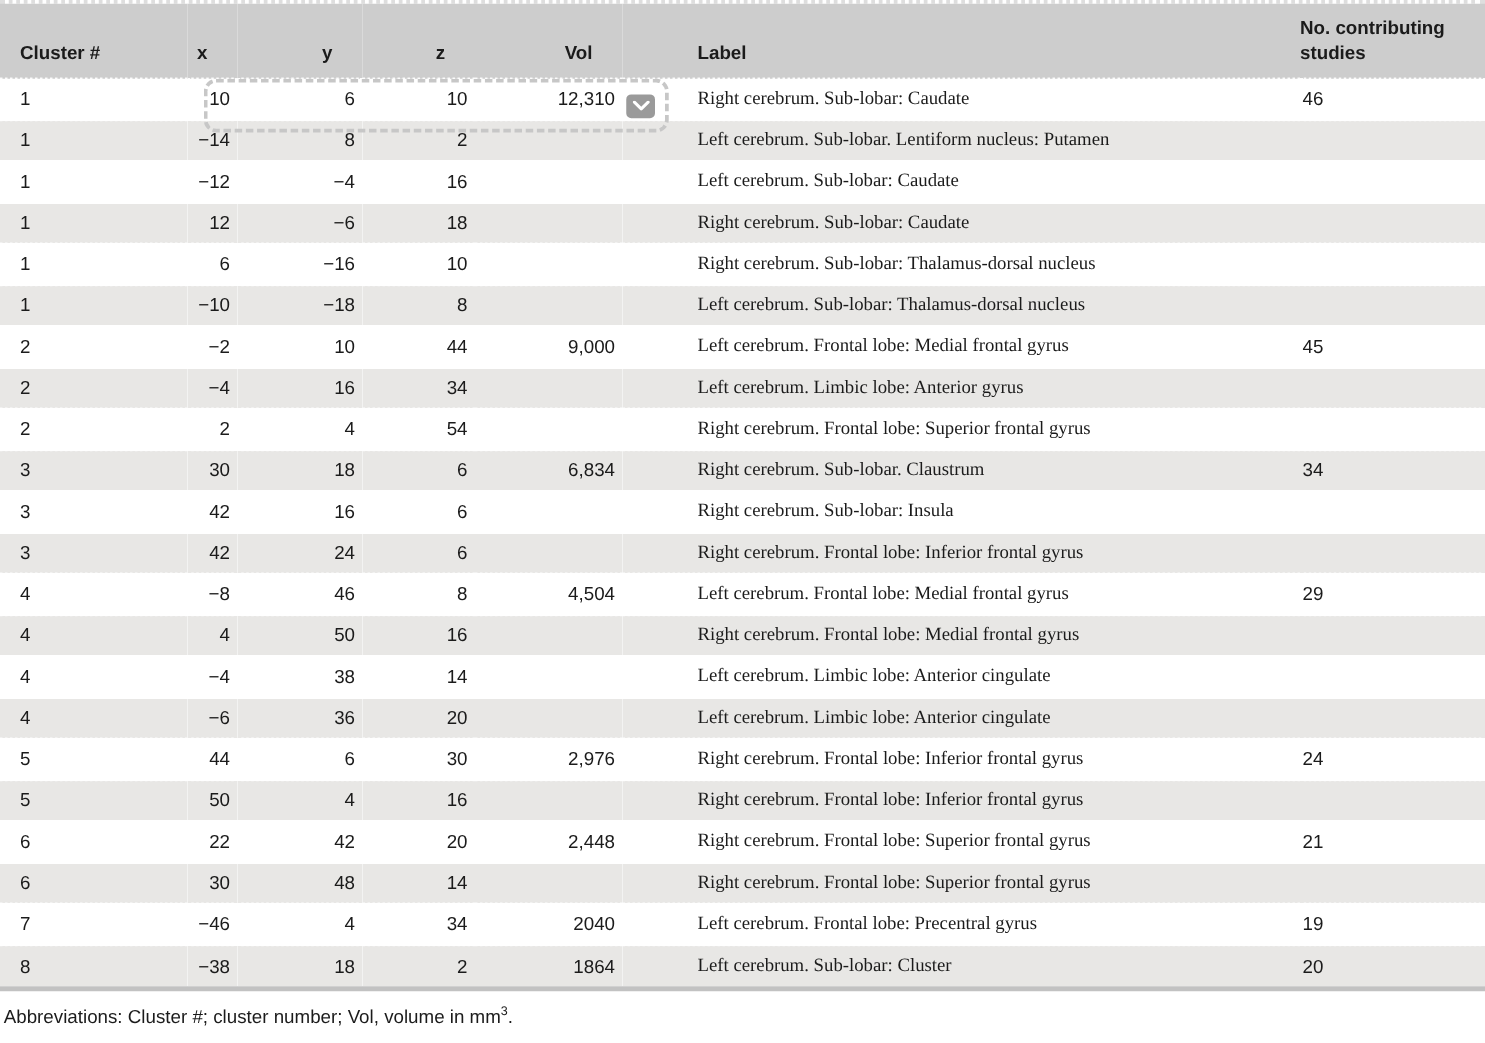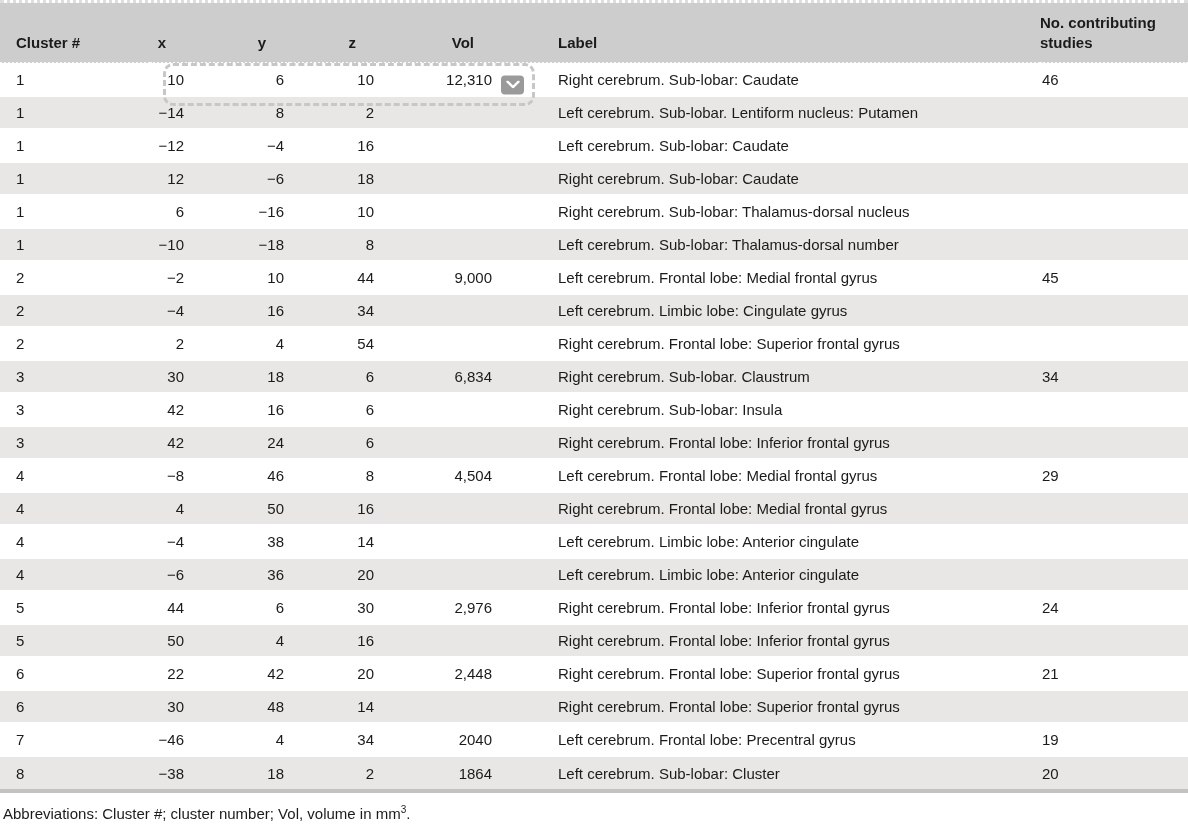--- a/index.html
+++ b/index.html
@@ -56,21 +56,21 @@
     padding:0;
     vertical-align:middle;
     font-size:15px;
     white-space:nowrap;
     overflow:hidden;
   }
   tbody tr{background:var(--row-bg);border-top:2px dotted rgba(255,255,255,0.9);}
   tbody tr:nth-child(even){background:var(--stripe-bg);}
   td.c-cluster{padding-left:16px;}
   td.c-num{text-align:right;padding-right:6px;}
-  td.c-label{padding-left:60px;}
+  td.c-label{padding-left:60px;font-family:Liberation Serif, serif;}
   td.c-studies{padding-left:2px;}
   .bottom-band{
     width:1188px;height:4px;background:var(--bottom-band);
   }
   .footnote{
     padding:11px 0 0 3px;
     font-size:15px;
   }
   .footnote sup{font-size:10px;}
   
@@ -179,41 +179,41 @@
     <td class="c-label">Right cerebrum. Sub-lobar: Thalamus-dorsal nucleus</td>
     <td class="c-studies"></td>
   </tr>
 
   <tr>
     <td class="c-cluster">1</td>
     <td class="c-num">−10</td>
     <td class="c-num">−18</td>
     <td class="c-num">8</td>
     <td class="c-num"></td>
-    <td class="c-label">Left cerebrum. Sub-lobar: Thalamus-dorsal number</td>
+    <td class="c-label">Left cerebrum. Sub-lobar: Thalamus-dorsal nucleus</td>
     <td class="c-studies"></td>
   </tr>
 
   <tr>
     <td class="c-cluster">2</td>
     <td class="c-num">−2</td>
     <td class="c-num">10</td>
     <td class="c-num">44</td>
     <td class="c-num">9,000</td>
     <td class="c-label">Left cerebrum. Frontal lobe: Medial frontal gyrus</td>
     <td class="c-studies">45</td>
   </tr>
 
   <tr>
     <td class="c-cluster">2</td>
     <td class="c-num">−4</td>
     <td class="c-num">16</td>
     <td class="c-num">34</td>
     <td class="c-num"></td>
-    <td class="c-label">Left cerebrum. Limbic lobe: Cingulate gyrus</td>
+    <td class="c-label">Left cerebrum. Limbic lobe: Anterior gyrus</td>
     <td class="c-studies"></td>
   </tr>
 
   <tr>
     <td class="c-cluster">2</td>
     <td class="c-num">2</td>
     <td class="c-num">4</td>
     <td class="c-num">54</td>
     <td class="c-num"></td>
     <td class="c-label">Right cerebrum. Frontal lobe: Superior frontal gyrus</td>

